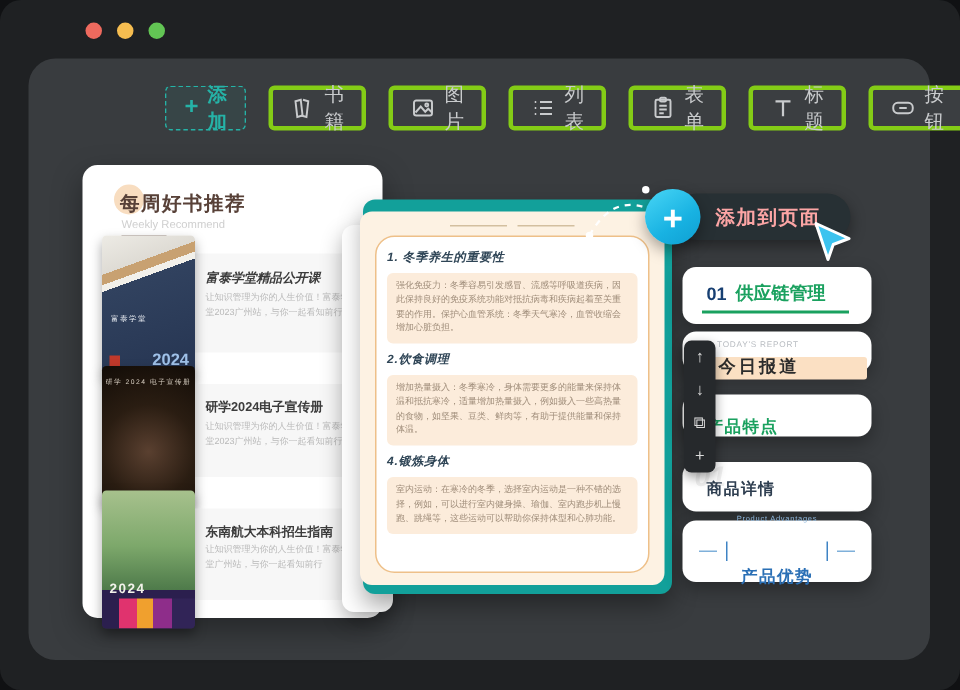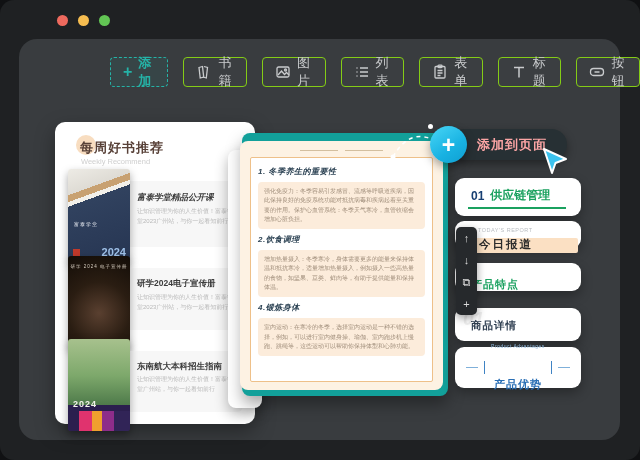--- a/index.html
+++ b/index.html
@@ -6,26 +6,26 @@
   *{box-sizing:border-box;font-family:"Liberation Sans","DejaVu Sans",sans-serif;}
   .stage{position:relative;width:640px;height:460px;background:#1f2123;border-radius:14px;overflow:hidden;}
   
   .dots{position:absolute;top:15px;left:57px;display:flex;gap:10px;}
   .dot{width:11px;height:11px;border-radius:50%;}
   
   .panel{position:absolute;left:19px;top:39px;width:601px;height:401px;background:#393c3f;border-radius:18px;}
   
   .toolbar{position:absolute;left:110px;top:57px;display:flex;gap:15px;align-items:center;}
   .tb{display:flex;align-items:center;gap:6px;height:30px;padding:0 12px;background:#3b3e41;
-      border:1px solid #84cc16;border-radius:4px;color:#c9cbcd;font-size:13px;cursor:pointer;}
+      border:3px solid #84cc16;border-radius:4px;color:#c9cbcd;font-size:13px;cursor:pointer;}
   .tb svg{display:block;}
   .tb.add{background:rgba(37,179,167,.08);border:1px dashed #25b3a7;color:#25b3a7;font-weight:bold;}
   .tb.add .plus{font-size:16px;font-weight:bold;line-height:1;}
   
-  .bookcard{position:absolute;left:55px;top:122px;width:200px;height:302px;background:#fff;border-radius:10px;
+  .bookcard{position:absolute;left:55px;top:110px;width:200px;height:302px;background:#fff;border-radius:10px;
             box-shadow:0 8px 20px rgba(0,0,0,.35);}
   .bk-circle{position:absolute;left:21px;top:13px;width:20px;height:20px;border-radius:50%;background:#f8ddc0;}
   .bk-title{position:absolute;left:25px;top:17px;font-size:13px;font-weight:bold;color:#584138;letter-spacing:1px;}
   .bk-sub{position:absolute;left:26px;top:35px;font-size:7.5px;color:#cfcfcf;}
   .bk-bar{position:absolute;left:26px;top:47px;width:30px;height:3px;background:#584138;}
   .bitem{position:absolute;left:28px;width:160px;background:#f7f7f7;border-radius:6px;}
   .cover{position:absolute;left:13px;width:62px;height:92px;border-radius:3px;box-shadow:0 4px 8px rgba(0,0,0,.35);overflow:hidden;}
   .btitle{position:absolute;left:82px;font-size:8.5px;font-weight:bold;color:#3c3c3c;}
   .bdesc{position:absolute;left:82px;width:100px;font-size:6px;color:#b9b9b9;line-height:1.6;}
   .cover1{background:linear-gradient(160deg,#edebe5 0%,#dedbd4 23%,#c8a171 23%,#c8a171 29%,#f2f0ea 29%,#f2f0ea 33%,#31425f 33%,#263552 100%);}
@@ -39,21 +39,21 @@
      background:linear-gradient(90deg,#2b1f4e 0 18%,#e0336e 18% 38%,#f0a02e 38% 55%,#8e2d8a 55% 75%,#312457 75% 100%);}
   .cv3-year{position:absolute;left:5px;bottom:22px;font-size:9px;font-weight:bold;color:#f2f2ea;letter-spacing:1px;}
   
   .sheet-white{position:absolute;left:228px;top:150px;width:34px;height:258px;background:#fff;border-radius:8px;box-shadow:0 6px 14px rgba(0,0,0,.3);}
   .sheet-teal{position:absolute;left:242px;top:133px;width:206px;height:263px;background:#12a09a;border-radius:8px;box-shadow:0 8px 16px rgba(0,0,0,.35);}
   .article{position:absolute;left:240px;top:141px;width:203px;height:249px;background:#fdf2e3;border-radius:8px;
            display:flex;flex-direction:column;padding:9px 10px 8px;}
   .art-head{display:flex;align-items:center;justify-content:center;gap:7px;margin-bottom:6px;}
   .art-line{width:38px;height:1px;background:#d3bf9f;}
   .art-title{font-size:11px;font-weight:bold;color:#34506a;letter-spacing:3px;white-space:nowrap;}
-  .art-body{flex:1;background:#fff;border:1px solid #eec089;border-radius:2px;padding:8px 7px;
+  .art-body{flex:1;background:#fff;border:1px solid #eec089;border-radius:13px;padding:8px 7px;
             display:flex;flex-direction:column;gap:5px;overflow:hidden;}
   .sec-h{font-size:8px;font-weight:bold;font-style:italic;color:#2f4556;letter-spacing:.5px;}
   .sec-p{background:#fcecdb;border-radius:4px;padding:5px 6px;font-size:6px;color:#a08e7b;line-height:1.55;}
   
   .pill{position:absolute;left:449px;top:129px;height:31px;padding:0 20px 0 28px;background:#273034;border-radius:17px;
         display:flex;align-items:center;color:#fca5a5;font-size:13px;font-weight:bold;letter-spacing:1px;
         box-shadow:0 4px 10px rgba(0,0,0,.4);cursor:pointer;}
   .pluscircle{position:absolute;left:430px;top:126px;width:37px;height:37px;border-radius:50%;
         background:linear-gradient(145deg,#49d6f6 0%,#18b2e2 60%,#0f9fd2 100%);display:flex;align-items:center;justify-content:center;
         color:#fff;font-size:23px;font-weight:bold;line-height:0;box-shadow:0 4px 10px rgba(0,0,0,.35);cursor:pointer;}

